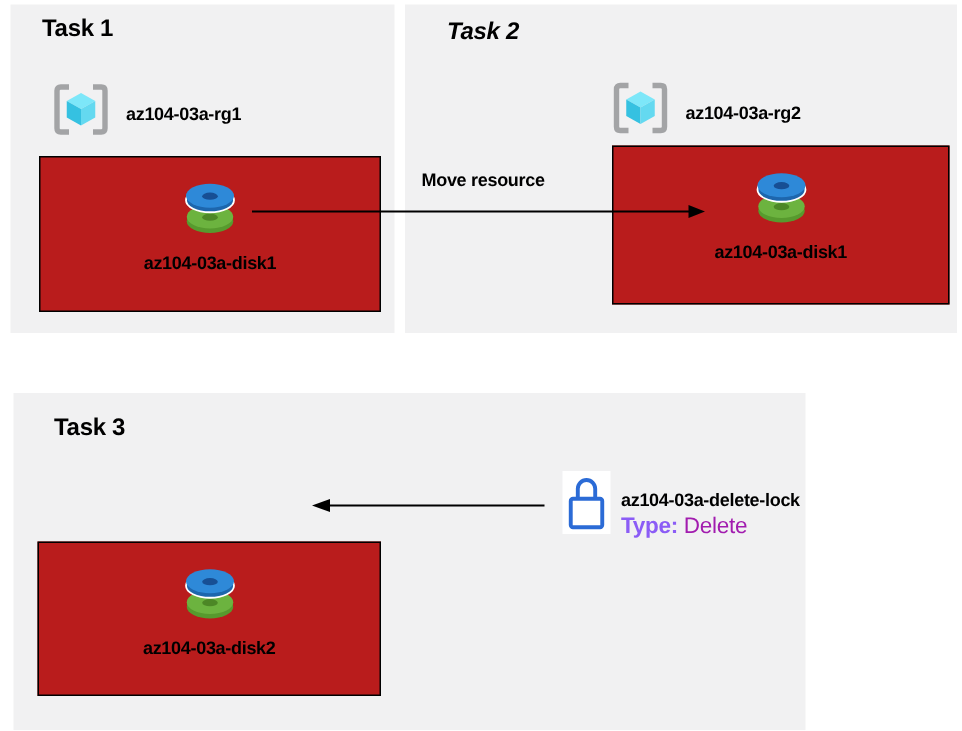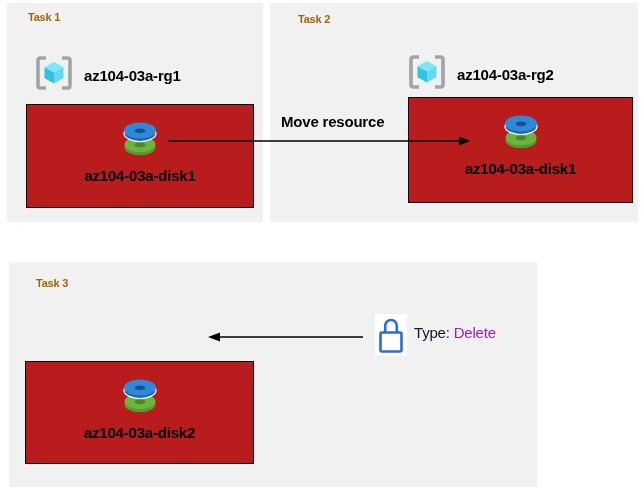--- a/index.html
+++ b/index.html
@@ -6,34 +6,34 @@
   .canvas {
     position:relative; width:641px; height:487px; background:#ffffff;
     font-family:"Liberation Sans","DejaVu Sans",sans-serif; overflow:hidden;
   }
   .panel { position:absolute; background:#f1f1f2; }
   #panel-task-1 { left:7px;   top:3px;   width:256px; height:219px; }
   #panel-task-2 { left:270px; top:3px;   width:368px; height:219px; }
   #panel-task-3 { left:9px;   top:262px; width:528px; height:225px; }
 
   .task-title {
-    position:absolute; font-size:11px; font-weight:bold; color:#a16207;
+    position:absolute; font-size:16px; font-weight:bold; color:#000000;
     letter-spacing:-0.2px; white-space:nowrap;
   }
   #panel-task-1 .task-title { left:21px; top:8px; }
-  #panel-task-2 .task-title { left:28px; top:10px; }
+  #panel-task-2 .task-title { left:28px; top:10px;font-style:italic; }
   #panel-task-3 .task-title { left:27px; top:15px; }
 
   .rg-row { position:absolute; display:flex; align-items:center; gap:10px; }
   #panel-task-1 .rg-row { left:27px;  top:52px; }
   #panel-task-2 .rg-row { left:137px; top:51px; }
   #panel-task-3 .rg-row { left:25px;  top:53px; }
 
   .rg-label, .disk-label, .move-label, .lock-name {
-    font-size:15px; font-weight:bold; color:#000; letter-spacing:-0.2px; white-space:nowrap;
+    font-size:12px; font-weight:bold; color:#000; letter-spacing:-0.2px; white-space:nowrap;
   }
 
   .resource-box {
     position:absolute; background:#b91c1c; border:1.5px solid #000;
     display:flex; flex-direction:column; align-items:center; box-sizing:border-box;
   }
   #panel-task-1 .resource-box { left:19px;  top:101px; width:228px; height:104px; }
   #panel-task-2 .resource-box { left:138px; top:94px;  width:225px; height:106px; }
   #panel-task-3 .resource-box { left:16px;  top:99px;  width:229px; height:103px; }
   .resource-box .disk-icon { margin-top:13px; }
@@ -41,21 +41,21 @@
 
   .arrow-overlay { position:absolute; left:0; top:0; pointer-events:none; }
 
   .move-label { position:absolute; left:281px; top:113px; }
 
   .lock-icon-bg {
     position:absolute; left:375px; top:314px; width:32px; height:42px;
     background:#ffffff; display:flex; align-items:center; justify-content:center;
   }
   .lock-text { position:absolute; left:414px; top:324px; line-height:18px; font-size:15px; }
-  .lock-type-label { font-weight:normal; color:#0f172a; letter-spacing:-0.2px; }
+  .lock-type-label { font-weight:bold; color:#8b5cf6; letter-spacing:-0.2px; }
   .lock-type-value { font-weight:normal; color:#a21caf; margin-left:4px; letter-spacing:-0.2px; }
 </style>
 </head>
 <body>
 
 <div class="canvas">
 
   <section class="panel" id="panel-task-1">
     <div class="task-title">Task 1</div>
     <div class="rg-row">
@@ -144,18 +144,19 @@
 
   <div class="move-label">Move resource</div>
 
   <div class="lock-icon-bg">
     <svg width="32" height="42" viewBox="0 0 32 42">
       <path d="M10.2 19 V11.8 a5.8 5.8 0 0 1 11.6 0 V19" fill="none" stroke="#2b6bd6" stroke-width="2.6"></path>
       <rect x="5.5" y="18.5" width="21" height="19" rx="1.5" fill="#ffffff" stroke="#2b6bd6" stroke-width="2.6"></rect>
     </svg>
   </div>
   <div class="lock-text">
+    <div class="lock-name">az104-03a-delete-lock</div>
     <div>
       <span class="lock-type-label">Type:</span><span class="lock-type-value">Delete</span>
     </div>
   </div>
 
 </div>
 
 </body></html>

